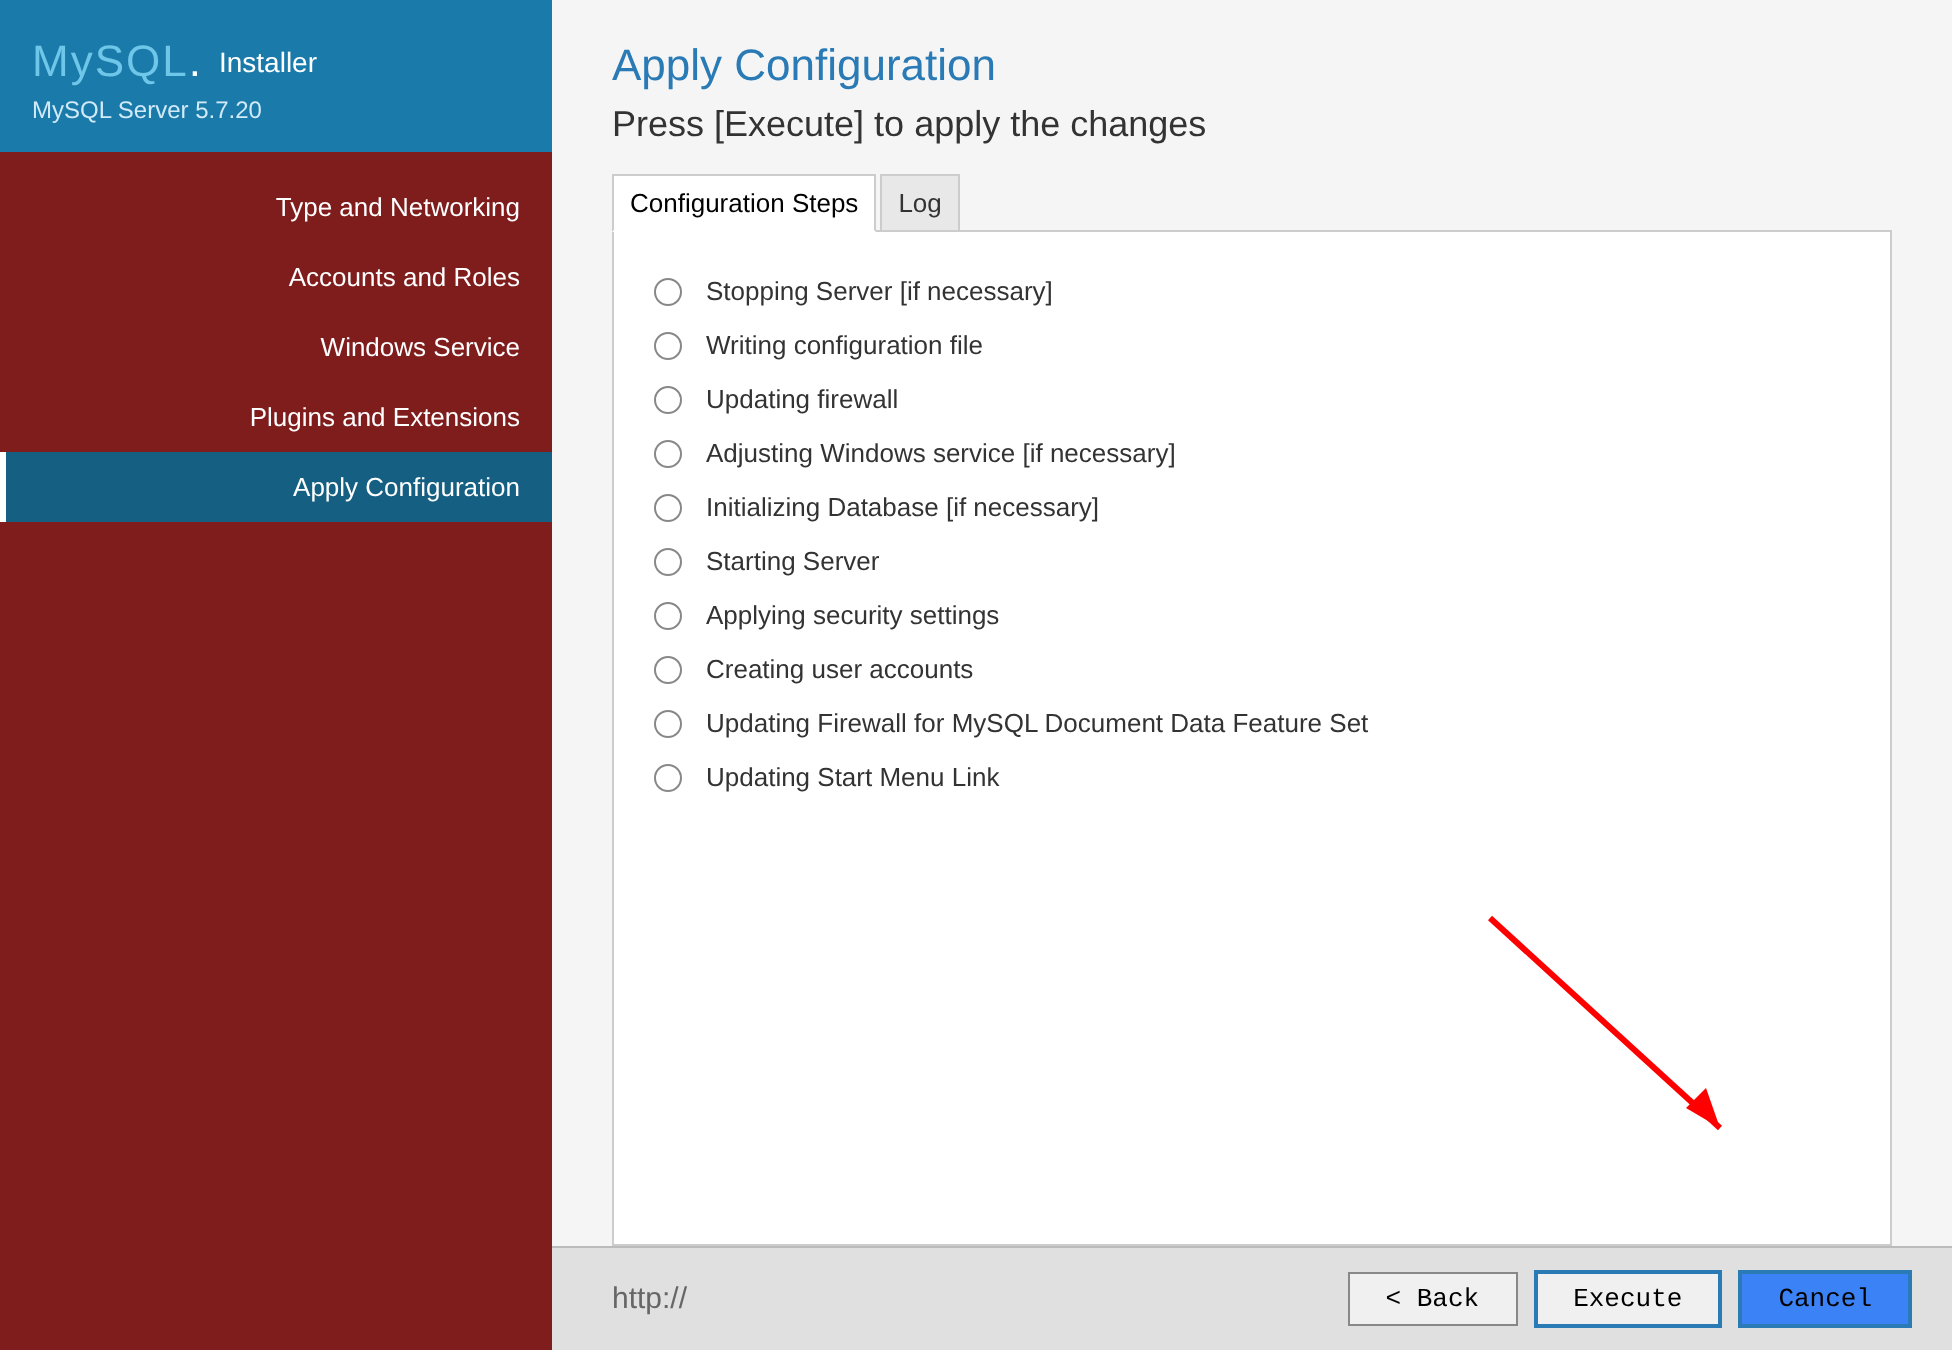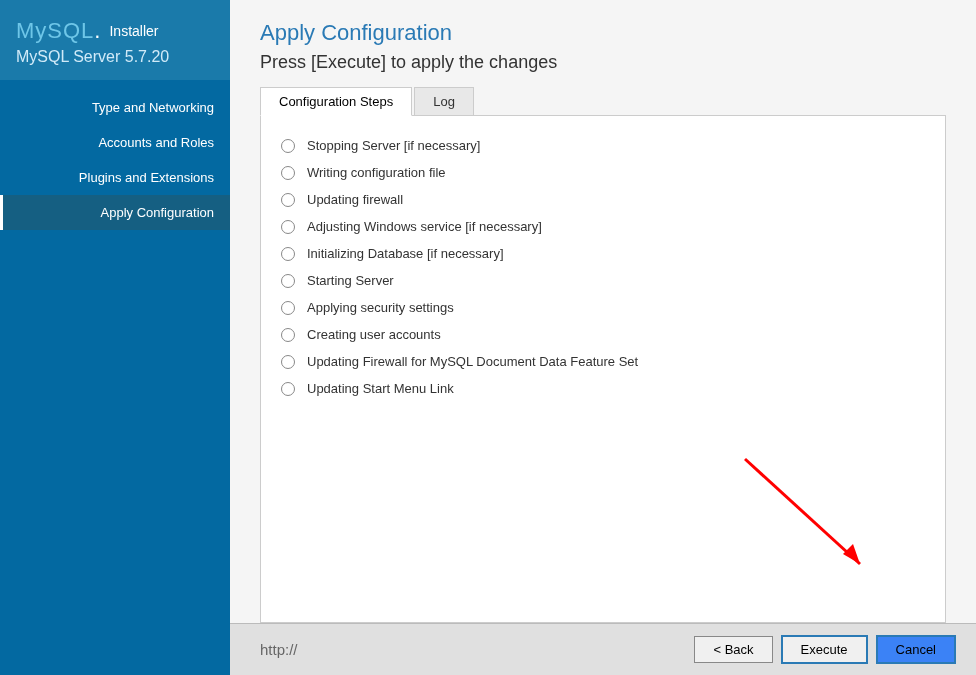--- a/index.html
+++ b/index.html
@@ -15,22 +15,22 @@
     }
 
     .app-container {
       display: flex;
       flex: 1;
       height: 100%;
     }
 
     
     .sidebar {
-      width: 230px;
-      background: #0369a1;
+      width: 276px;
+      background: #7f1d1d;
       display: flex;
       flex-direction: column;
       flex-shrink: 0;
     }
 
     .sidebar-header {
       background: #1a7aaa;
       padding: 18px 16px 14px 16px;
     }
 
@@ -54,21 +54,21 @@
 
     .installer-label {
       color: white;
       font-size: 14px;
       font-weight: 400;
       margin-left: 2px;
     }
 
     .server-version {
       color: #d0eaf8;
-      font-size: 16px;
+      font-size: 12px;
       margin-top: 4px;
     }
 
     .sidebar-nav {
       flex: 1;
       padding-top: 10px;
     }
 
     .sidebar-item {
       padding: 10px 16px;
@@ -107,21 +107,21 @@
     }
 
     
     .tab-bar {
       display: flex;
       border-bottom: 1px solid #ccc;
       margin-bottom: 0;
     }
 
     .tab {
-      padding: 6px 18px;
+      padding: 6px 8px;
       cursor: pointer;
       font-size: 13px;
       border: 1px solid #ccc;
       border-bottom: none;
       background: #e8e8e8;
       color: #333;
       margin-right: 2px;
     }
 
     .tab.active {
@@ -191,20 +191,21 @@
     }
 
     .btn {
       padding: 5px 18px;
       font-size: 13px;
       border: 1px solid #888;
       background: #f0f0f0;
       cursor: pointer;
       min-width: 75px;
       text-align: center;
+      font-family: Liberation Mono, monospace;
     }
 
     .btn-execute {
       background: #f0f0f0;
       border: 2px solid #2a7ab5;
       color: #000;
       font-weight: 500;
     }
 
     .btn-cancel {
@@ -228,20 +229,23 @@
       </div>
       <div class="server-version">MySQL Server 5.7.20</div>
     </div>
 
     <nav class="sidebar-nav">
       <div class="sidebar-item">
         <span>Type and Networking</span>
       </div>
       <div class="sidebar-item">
         <span>Accounts and Roles</span>
+      </div>
+      <div class="sidebar-item">
+        <span>Windows Service</span>
       </div>
       <div class="sidebar-item">
         <span>Plugins and Extensions</span>
       </div>
       <div class="sidebar-item active">
         <span>Apply Configuration</span>
       </div>
     </nav>
   </div>
 

